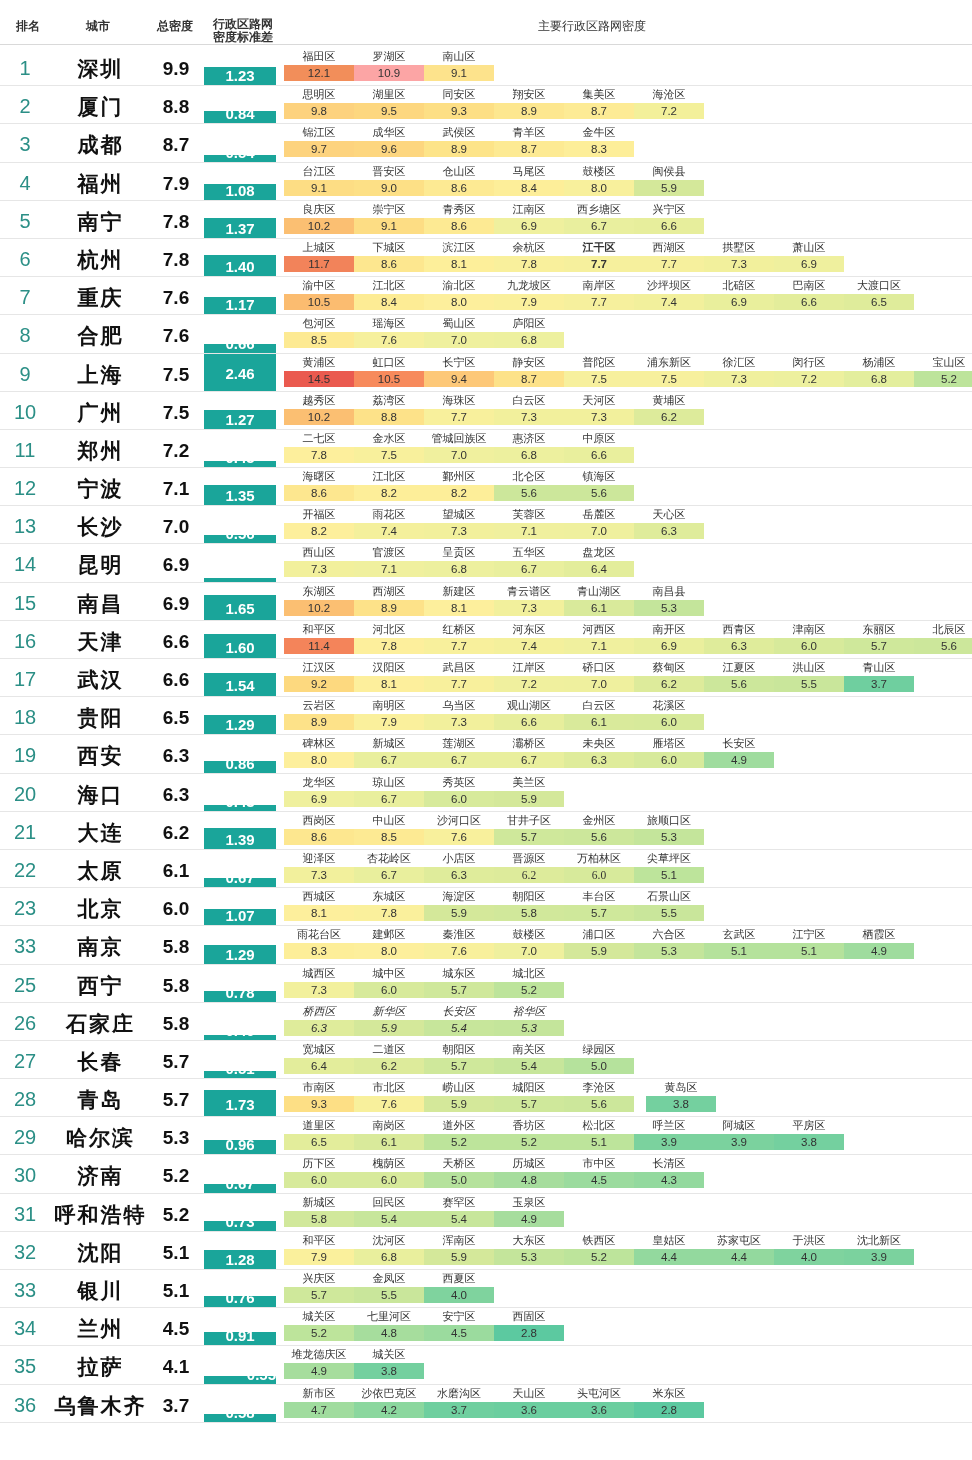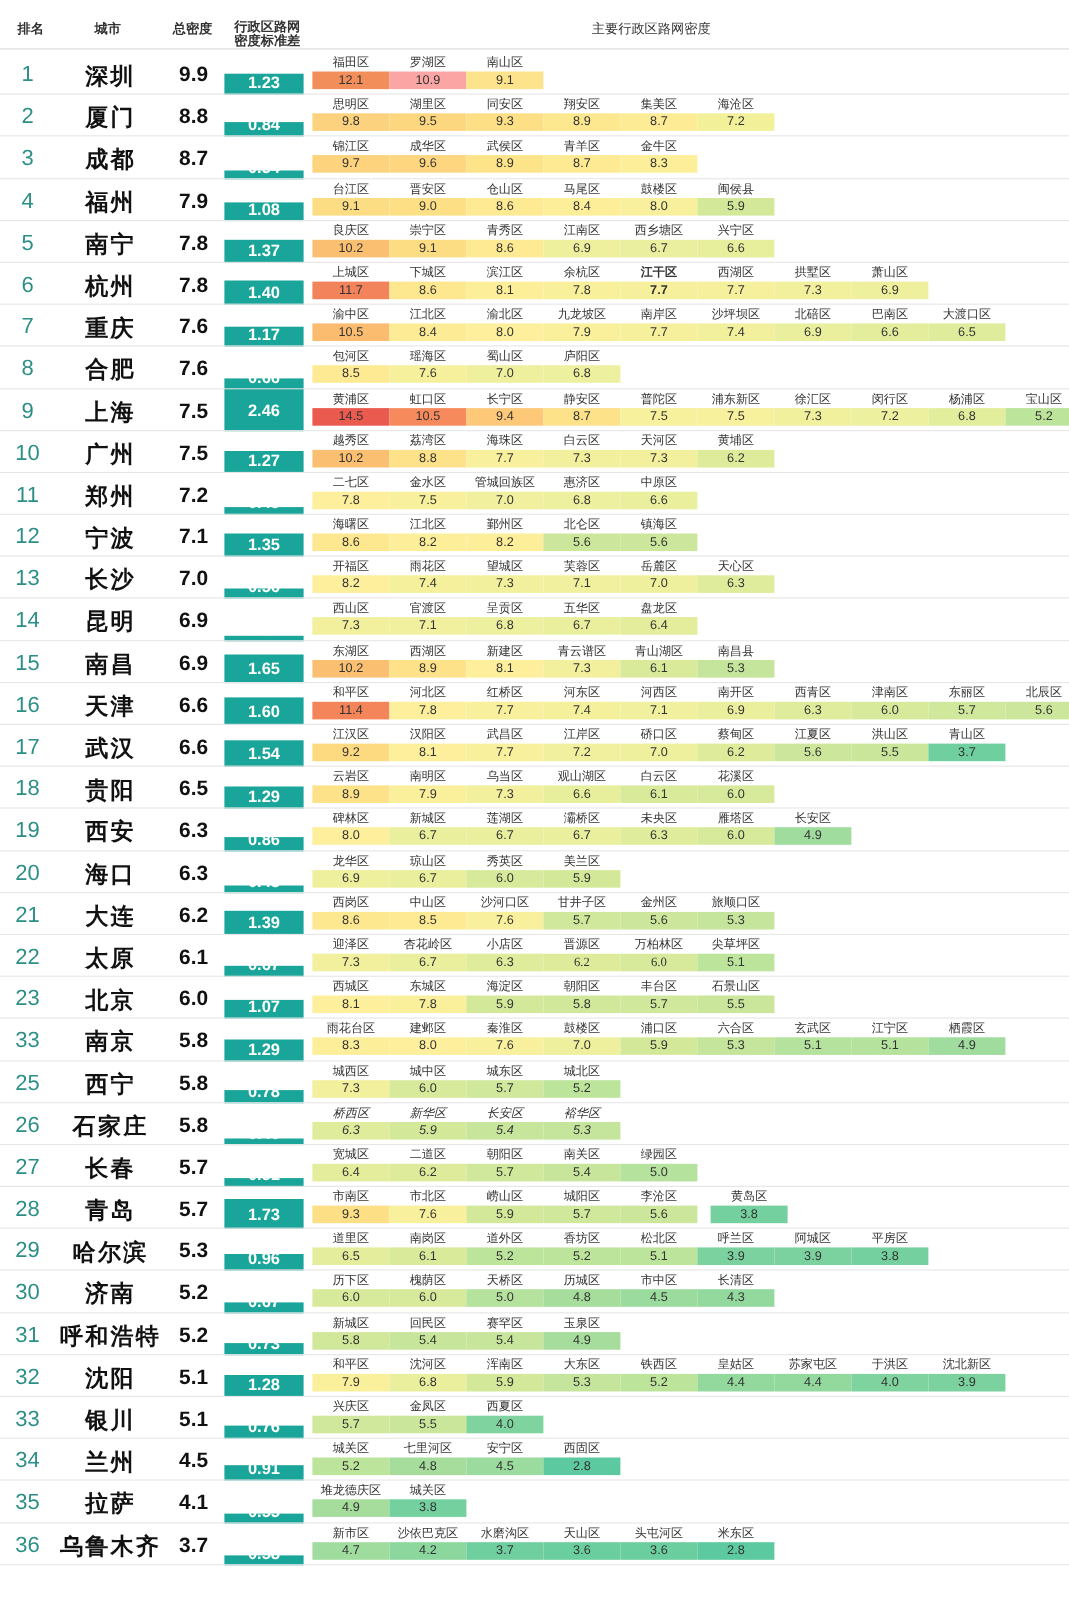--- a/index.html
+++ b/index.html
@@ -1268,21 +1268,21 @@
           </div>
         </div>
         <div class="hr" style="top: 37.2px;"></div>
       </div>
       <div class="row">
         <div class="rank">35</div>
         <div class="city">拉萨</div>
         <div class="dens">4.1</div>
         <div class="stdwrap">
           <div class="stdbar" style="height: 9px; background: rgb(26, 165, 154);"></div>
-          <div class="stdval" style="bottom: 2px; position: absolute;">0.55</div>
+          <div class="stdval" style="bottom: 2px; position: absolute; text-align: right;">0.55</div>
         </div>
         <div class="cells" style="width: 140px;">
           <div class="cell" style="left: 0px;">
             <div class="cname">堆龙德庆区</div>
             <div class="cval" style="background: rgb(166, 221, 157);">4.9</div>
           </div>
           <div class="cell" style="left: 70px;">
             <div class="cname">城关区</div>
             <div class="cval" style="background: rgb(116, 208, 159);">3.8</div>
           </div>

